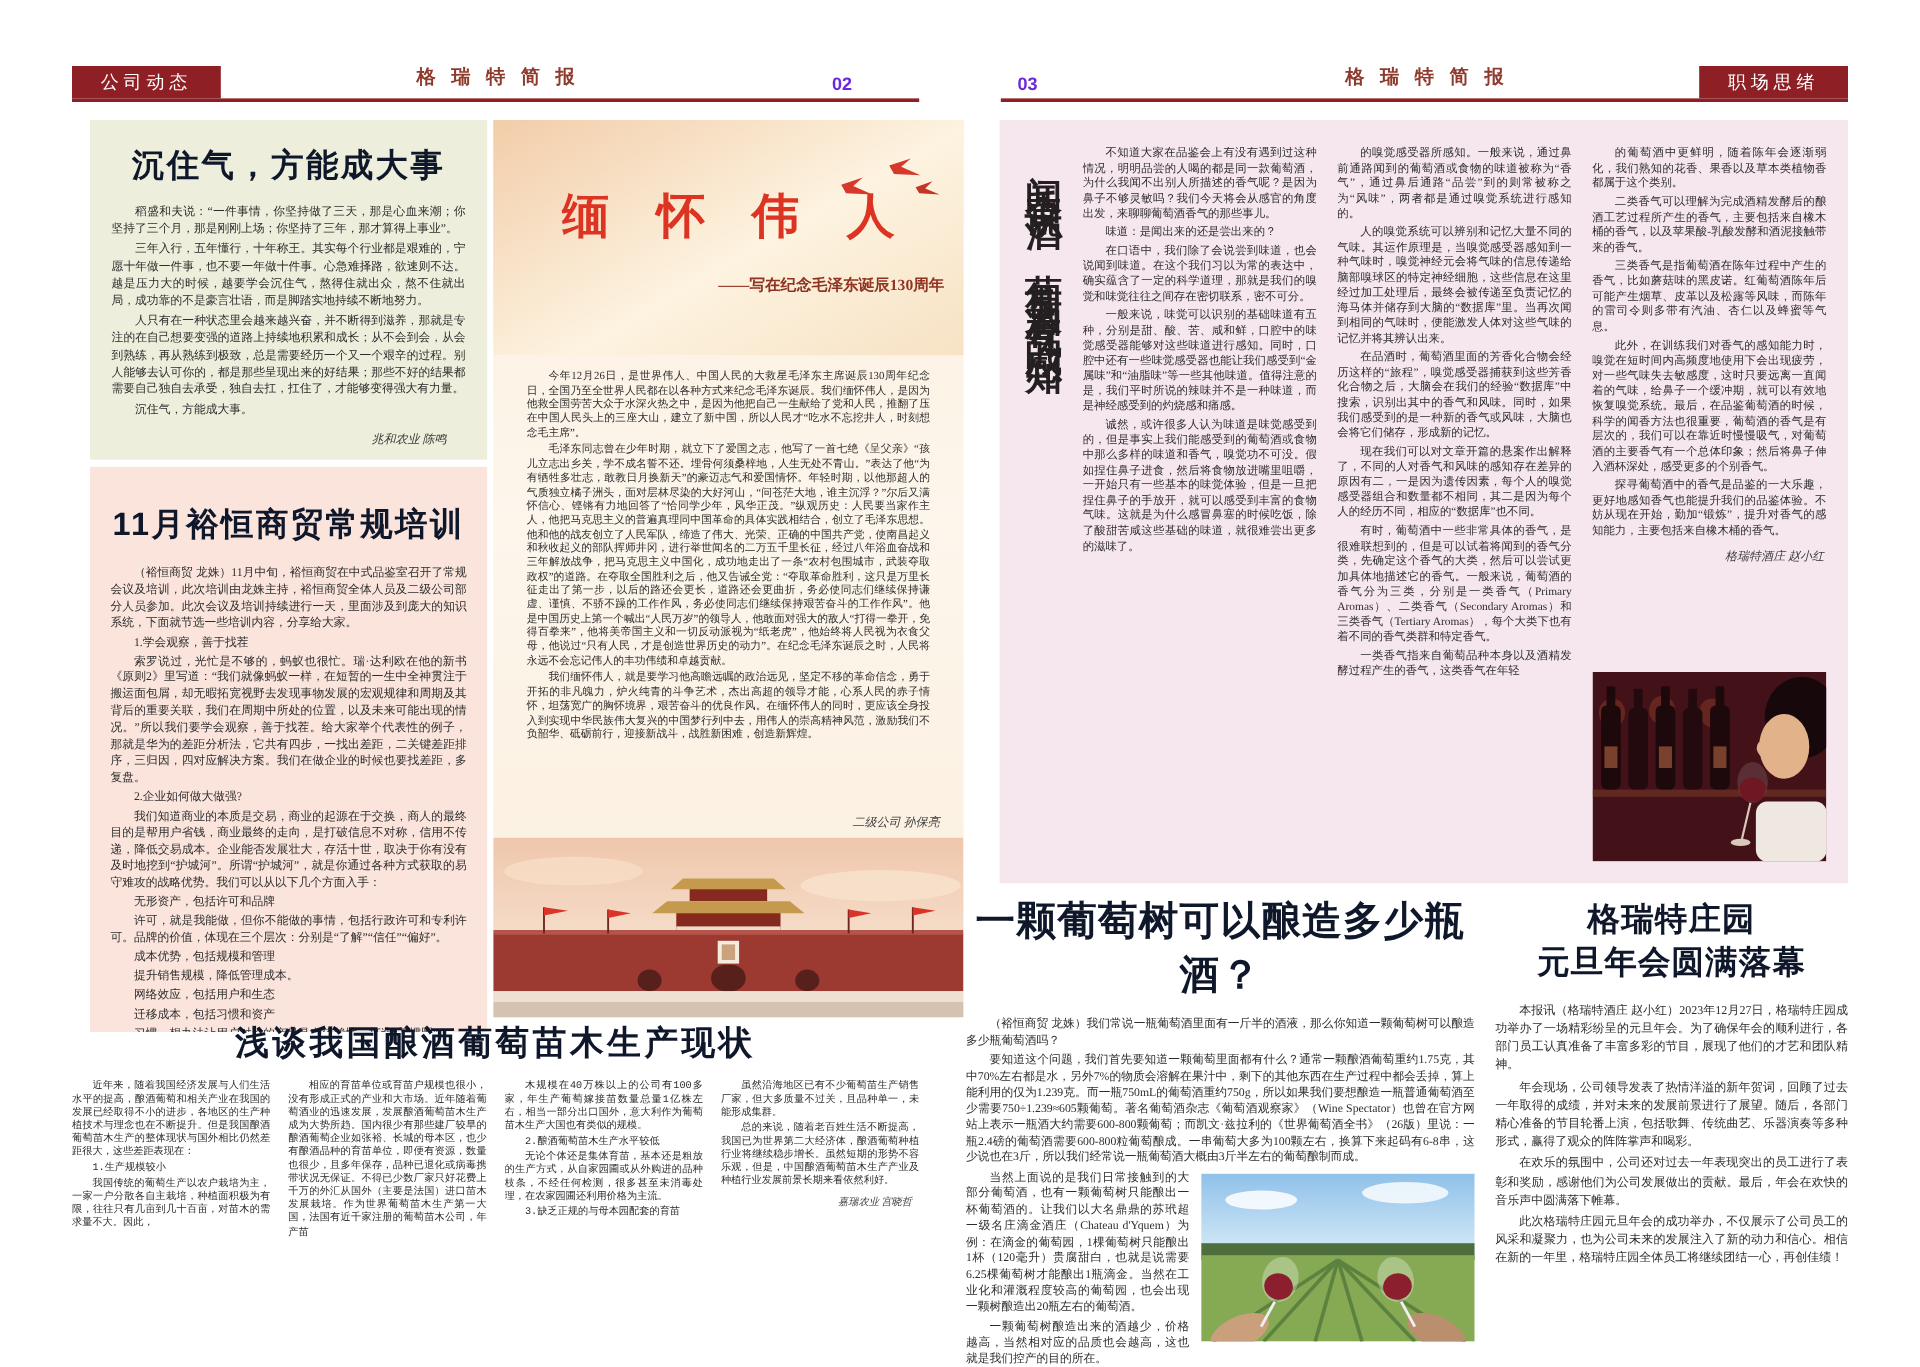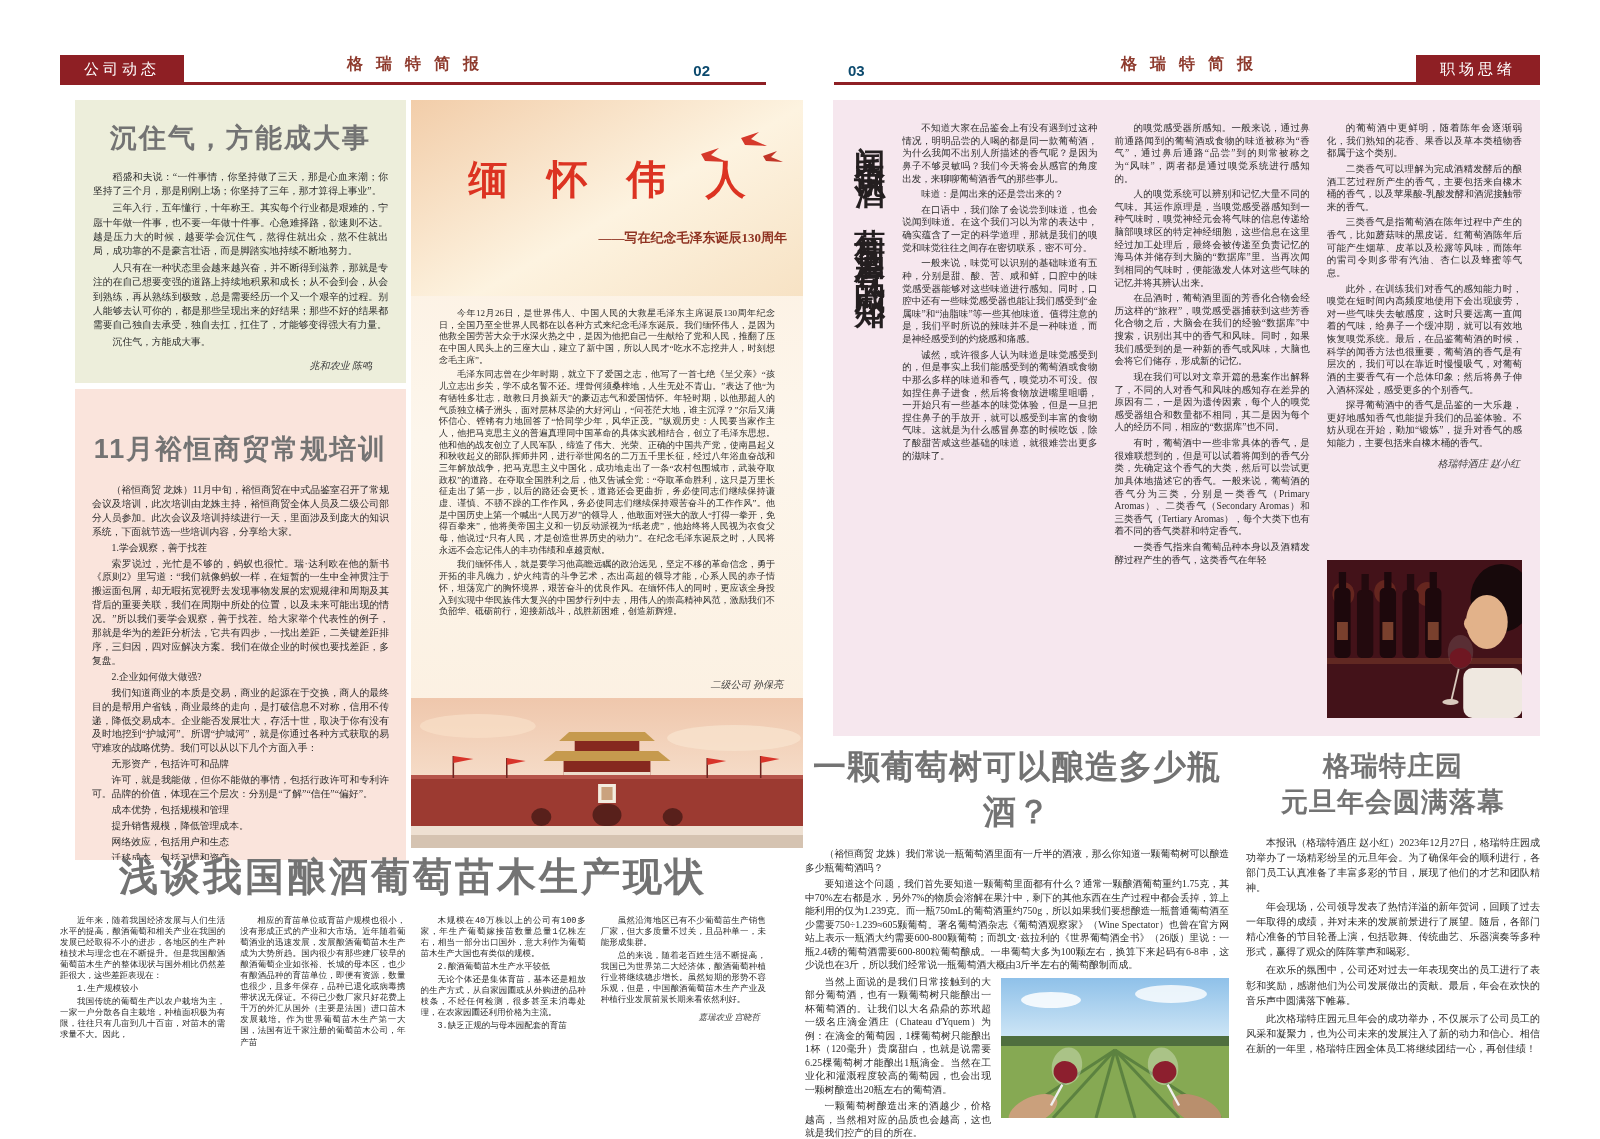--- a/index.html
+++ b/index.html
@@ -8,61 +8,61 @@
             font-family:"Liberation Serif","DejaVu Serif",serif; color:#2d2d2d; overflow:hidden; }
   .abs { position:absolute; }
 
   
   .pghead { display:flex; align-items:flex-end; border-bottom:3px solid #8e1f24; height:30px; position:absolute; }
   .tagbox { background:#8e1f24; color:#fff; font-family:"Liberation Sans","DejaVu Sans",sans-serif;
             font-size:15px; letter-spacing:4px; padding:3px 24px 2px; line-height:1.5; }
   .masthead { position:absolute; left:0; right:0; bottom:7px; text-align:center; color:#8e3b2e;
               font-weight:bold; font-size:16px; letter-spacing:13px; text-indent:13px; }
   .pageno { font-family:"Liberation Sans","DejaVu Sans",sans-serif; font-weight:bold; font-size:15px;
-            color:#0c4a6e; padding-bottom:3px;margin-top:44px; }
+            color:#6d28d9; padding-bottom:3px;margin-top:44px; }
   .pghead.lefthead .pageno { margin-left:auto; padding-right:56px; }
   .pghead.righthead .pageno { padding-left:14px; }
   .pghead.righthead .tagbox { margin-left:auto; }
 
   
   .sec { overflow:hidden; }
-  .sec h2 { font-family:"Liberation Sans","DejaVu Sans",sans-serif; text-align:center; color:#737373;
+  .sec h2 { font-family:"Liberation Sans","DejaVu Sans",sans-serif; text-align:center; color:#0f172a;
             letter-spacing:2px; font-weight:bold; }
   .body p { text-align:justify; text-indent:2em; }
   .byline { text-align:right; font-style:italic; color:#3c3c3c; }
 
   
   .art-calm { left:75px; top:100px; width:331px; height:283px; background:#edeedb; padding:10px 18px; }
   .art-calm h2 { font-size:27px; margin:10px 0 14px; }
   .art-calm .body p { font-size:9.8px; line-height:1.45; margin-bottom:3px; }
   .art-calm .byline { font-size:10px; margin-top:10px; padding-right:16px; }
 
   
-  .art-training { left:75px; top:389px; width:331px; height:471px; background:#fae4dc; padding:28px 17px; }
+  .art-training { left:75px; top:389px; width:331px; height:471px; background:#fae4dc; padding:16px 17px; }
   .art-training h2 { font-size:27px; margin:14px 0 16px; }
   .art-training .body p { font-size:9.8px; line-height:1.42; margin-bottom:2px; }
 
   
   .art-memorial { left:411px; top:100px; width:392px; height:748px; display:flex; flex-direction:column;
                   background:linear-gradient(180deg,#fceedd 0%,#fdf6ec 45%,#fbeedd 100%); }
   .banner { height:196px; position:relative; flex:none;
             background:linear-gradient(150deg,#f2cda9 0%,#fdf3e0 55%,#f7e2c4 100%); }
   .banner h1 { color:#dc3322; font-family:"Liberation Sans","DejaVu Sans",sans-serif; font-weight:bold;
                font-size:40px; letter-spacing:14px; text-indent:14px; text-align:center; padding-top:52px; }
   .banner .sub { text-align:right; color:#8f3322; font-weight:bold; font-size:13px; padding-right:16px; margin-top:22px; }
   .doves { position:absolute; top:24px; right:10px; }
   .mem-body { flex:1; overflow:hidden; padding:12px 28px 0; }
   .mem-body p { font-size:9px; line-height:1.3; margin-bottom:3px; }
   .mem-byline { flex:none; font-size:10px; padding:4px 20px 6px 0; }
   .mem-photo { flex:none; height:150px; }
   .mem-photo svg { display:block; width:100%; height:100%; }
 
   
   .art-seedling { left:60px; top:850px; width:706px; }
-  .art-seedling h2 { font-size:39px; letter-spacing:3px; margin-bottom:12px; }
+  .art-seedling h2 { font-size:28px; letter-spacing:3px; margin-bottom:12px; }
   .cols4 { display:flex; gap:15px; }
   .cols4 .col { flex:1; height:192px; overflow:hidden; }
   .cols4 p { font-size:8.5px; line-height:1.3; text-align:justify; text-indent:2em; margin-bottom:2px;font-family:Liberation Mono, monospace; }
   .cols4 .byline { font-size:8.5px; margin-top:6px; padding-right:6px; }
 
   
   .art-aroma { left:833px; top:100px; width:707px; height:636px; background:#f6e7ee; display:flex; padding:22px 18px 18px; }
   .vtitle { writing-mode:vertical-rl; font-family:"Liberation Sans","DejaVu Sans",sans-serif; font-weight:bold;
             font-size:31px; letter-spacing:10px; color:#241f20; flex:none; margin-right:14px; line-height:1.2; }
   .aromacols { flex:1; display:flex; gap:17px; }

